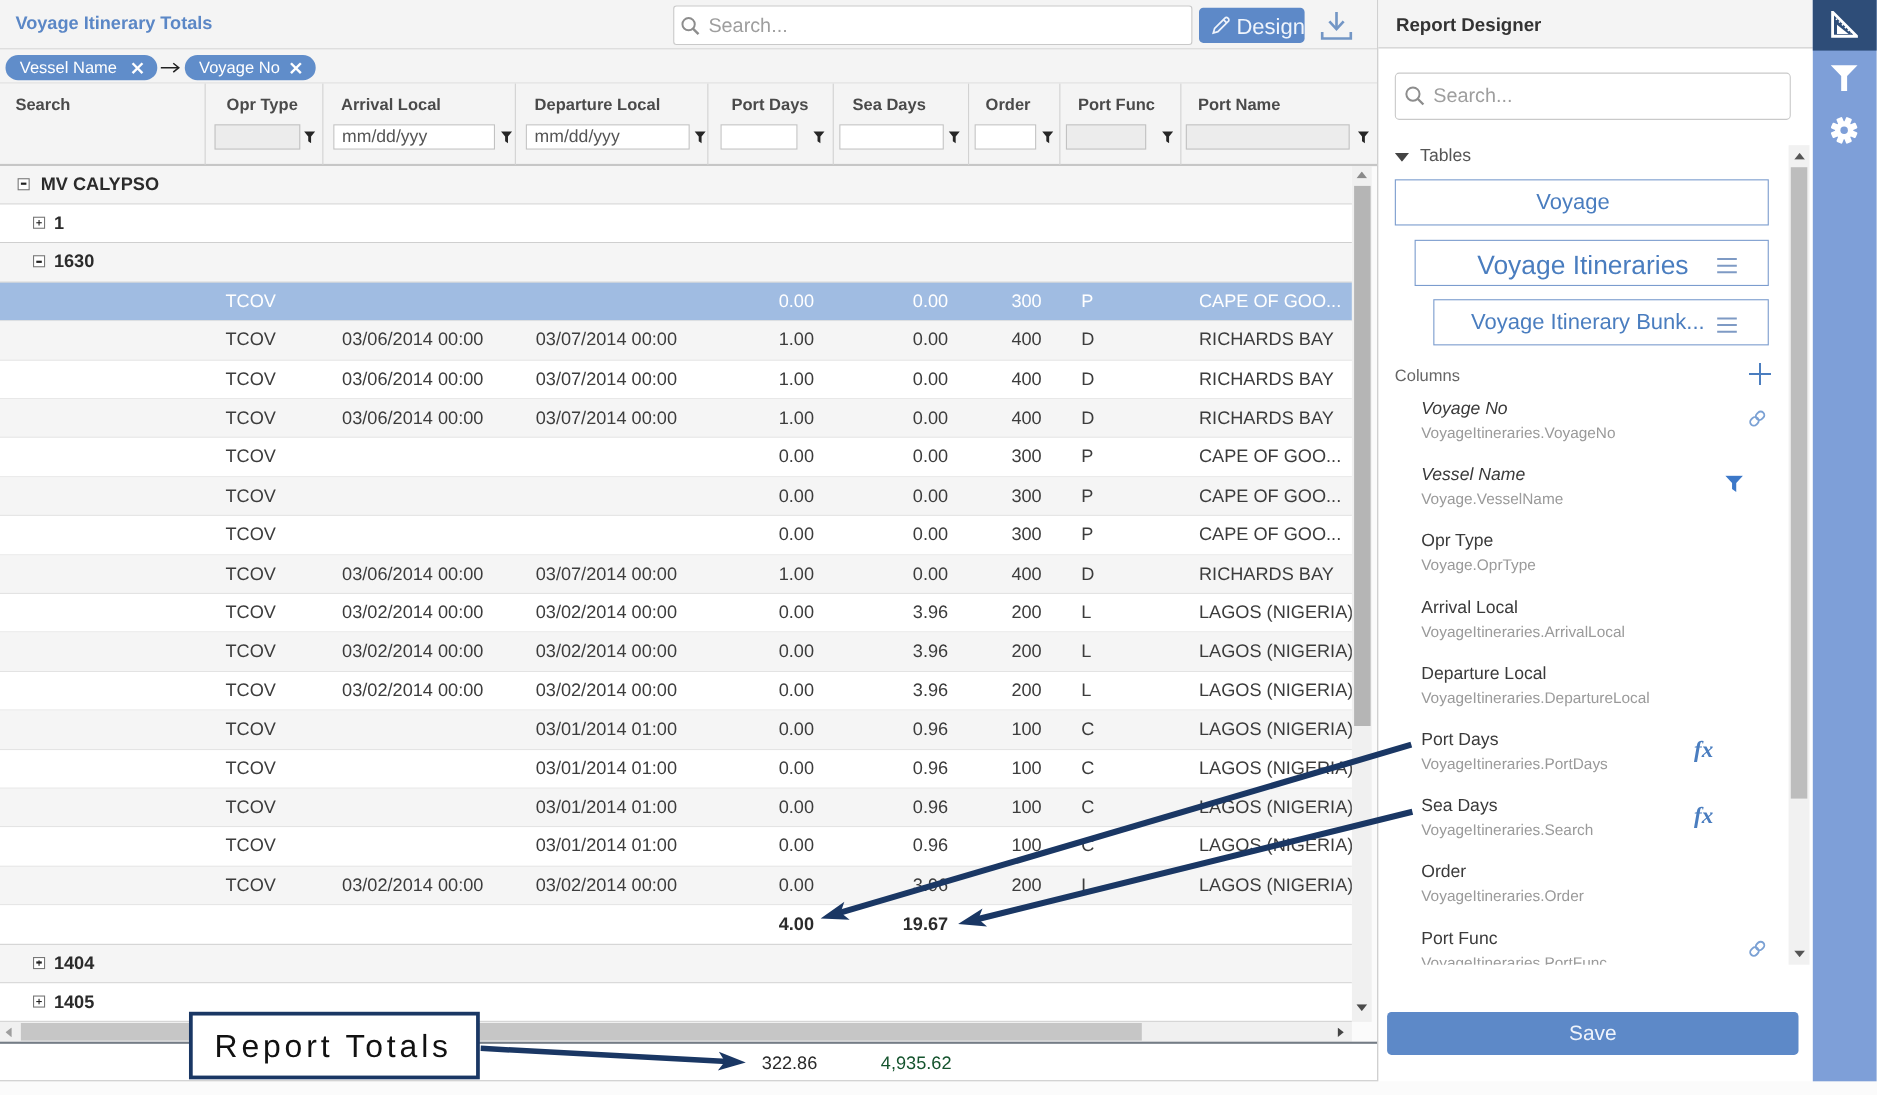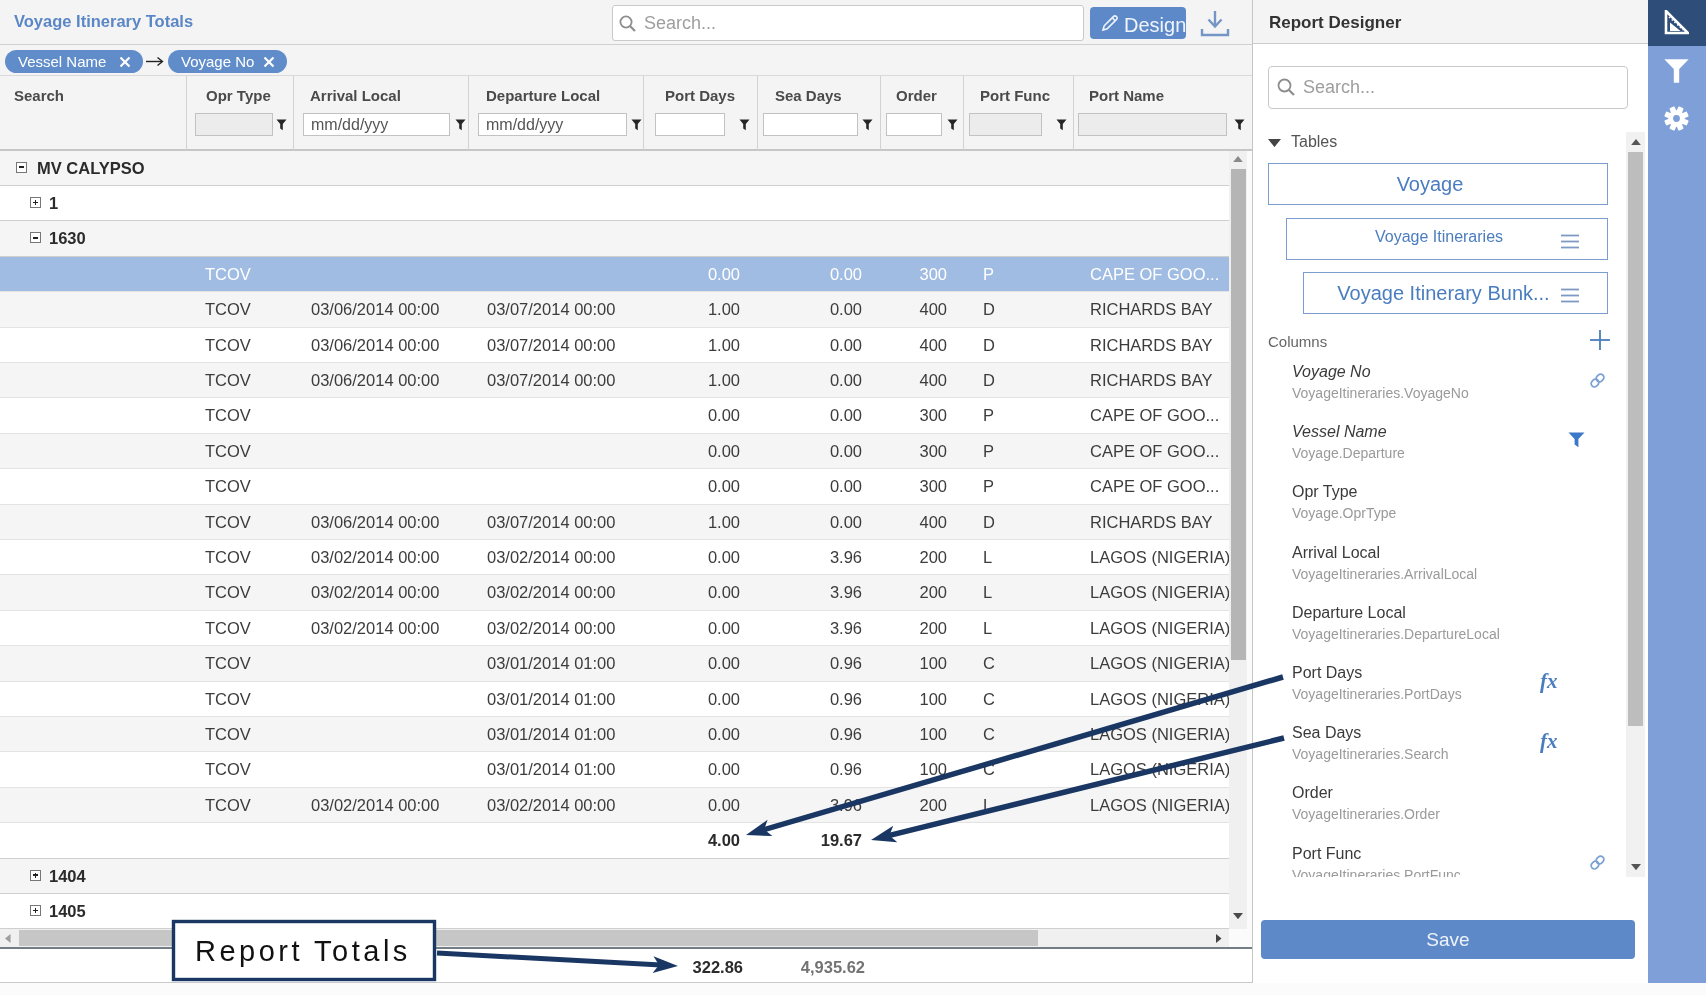--- a/index.html
+++ b/index.html
@@ -282,22 +282,22 @@
 <div class="abs" style="left:0;top:929px;width:1229px;height:18px;background:#f0f0f0"></div>
 <svg style="position:absolute;left:5.2px;top:933.5px" width="5.6" height="9.0" viewBox="0 0 5.6 9.0">
     <polygon points="5.58,0 5.58,9 0,4.5" fill="#9e9e9e"></polygon>
   </svg>
 <svg style="position:absolute;left:1216.2px;top:933.5px" width="5.6" height="9.0" viewBox="0 0 5.6 9.0">
     <polygon points="0,0 0,9 5.58,4.5" fill="#444"></polygon>
   </svg>
 <div class="abs" style="left:19px;top:930px;width:1019px;height:16px;background:#c6c6c6"></div>
 <div class="abs" style="left:0;top:947px;width:1252px;height:2px;background:#747c85"></div>
 <div class="abs" style="left:0;top:949px;width:1252px;height:34px;background:#fff;border-bottom:1px solid #c9c9c9"></div>
-<div class="cell" style="right:963px;top:958px;font-weight:bold;color:#2b2b2b">322.86</div>
-<div class="cell" style="right:841px;top:958px;font-weight:bold;color:#737373">4,935.62</div>
+<div class="cell" style="right:963px;top:958px;font-weight:normal;color:#2b2b2b">322.86</div>
+<div class="cell" style="right:841px;top:958px;font-weight:normal;color:#14532d">4,935.62</div>
 <div class="abs" style="left:1252px;top:0;width:396px;height:983px;background:#fff;border-left:1px solid #c5c5c5"></div>
 <div class="abs" style="left:1253px;top:0;width:395px;height:44px;background:#f4f4f4;border-bottom:1px solid #ccc"></div>
 <div class="abs" style="left:1269px;top:13px;font-size:17px;font-weight:bold;color:#333">Report Designer</div>
 <div class="abs" style="left:1268px;top:66px;width:360px;height:43px;background:#fff;border:1px solid #c9c9c9;border-radius:4px"></div>
 <svg class="abs" style="left:1276px;top:77px" width="20" height="20" viewBox="0 0 20 20">
     <circle cx="8.5" cy="8.5" r="6" fill="none" stroke="#8d8d8d" stroke-width="1.8"></circle>
     <line x1="13" y1="13" x2="18" y2="18" stroke="#8d8d8d" stroke-width="2.2"></line>
   </svg>
 <div class="abs" style="left:1303px;top:77px;font-size:18px;color:#9e9e9e">Search...</div>
 <svg style="position:absolute;left:1267.5px;top:139.0px" width="13.0" height="8.1" viewBox="0 0 13.0 8.1">
@@ -308,21 +308,21 @@
 <svg style="position:absolute;left:1630.5px;top:138.9px" width="10.0" height="6.2" viewBox="0 0 10.0 6.2">
     <polygon points="0,6.2 10,6.2 5.0,0" fill="#555"></polygon>
   </svg>
 <div class="abs" style="left:1628px;top:152px;width:15px;height:574px;background:#bdbdbd"></div>
 <svg style="position:absolute;left:1630.5px;top:863.9px" width="10.0" height="6.2" viewBox="0 0 10.0 6.2">
     <polygon points="0,0 10,0 5.0,6.2" fill="#555"></polygon>
   </svg>
 <div class="abs" style="left:1268px;top:163px;width:340px;height:42px;border:1px solid #7b9cce;background:#fff"></div>
 <div class="abs" style="left:1268px;top:173px;width:324px;text-align:center;font-size:20px;color:#4a7dbf">Voyage</div>
 <div class="abs" style="left:1286px;top:218px;width:322px;height:42px;border:1px solid #7b9cce;background:#fff"></div>
-<div class="abs" style="left:1286px;top:228px;width:306px;text-align:center;font-size:16px;color:#4a7dbf">Voyage Itineraries</div>
+<div class="abs" style="left:1286px;top:228px;width:306px;text-align:center;font-size:24px;color:#4a7dbf">Voyage Itineraries</div>
 <svg class="abs" style="left:1561px;top:234px" width="18" height="15" viewBox="0 0 18 15">
     <g stroke="#7e9ac4" stroke-width="1.8">
       <line x1="0" y1="1.5" x2="18" y2="1.5"></line>
       <line x1="0" y1="7.5" x2="18" y2="7.5"></line>
       <line x1="0" y1="13.5" x2="18" y2="13.5"></line>
     </g>
   </svg>
 <div class="abs" style="left:1303px;top:272px;width:305px;height:42px;border:1px solid #7b9cce;background:#fff"></div>
 <div class="abs" style="left:1303px;top:282px;width:281px;text-align:center;font-size:20px;color:#4a7dbf">Voyage Itinerary Bunk...</div>
 <svg class="abs" style="left:1561px;top:288px" width="18" height="15" viewBox="0 0 18 15">
@@ -342,21 +342,21 @@
 <div class="abs" style="left:1253px;top:353px;width:373px;height:524px;overflow:hidden">
 <div class="ttl" style="left:39px;top:10.0px;font-style:italic;">Voyage No</div>
 <div class="sub" style="left:39px;top:32.0px">VoyageItineraries.VoyageNo</div>
 <svg class="abs" style="left:336px;top:19.0px" width="17" height="17" viewBox="0 0 17 17">
       <g transform="rotate(45 8.5 8.5)" stroke="#7ba1d4" stroke-width="1.7" fill="none">
         <rect x="5.2" y="0.8" width="6.6" height="8.2" rx="3.3"></rect>
         <rect x="5.2" y="8" width="6.6" height="8.2" rx="3.3"></rect>
       </g>
     </svg>
 <div class="ttl" style="left:39px;top:70.2px;font-style:italic;">Vessel Name</div>
-<div class="sub" style="left:39px;top:92.2px">Voyage.Departure</div>
+<div class="sub" style="left:39px;top:92.2px">Voyage.VesselName</div>
 <svg class="abs" style="left:315px;top:79.2px" width="17" height="16" viewBox="0 0 17 16">
       <path d="M0.5 0.5 H16.5 L10.4 7 V15.2 L6.6 12.6 V7 Z" fill="#3c78c8"></path>
     </svg>
 <div class="ttl" style="left:39px;top:130.4px;">Opr Type</div>
 <div class="sub" style="left:39px;top:152.4px">Voyage.OprType</div>
 <div class="ttl" style="left:39px;top:190.6px;">Arrival Local</div>
 <div class="sub" style="left:39px;top:212.6px">VoyageItineraries.ArrivalLocal</div>
 <div class="ttl" style="left:39px;top:250.8px;">Departure Local</div>
 <div class="sub" style="left:39px;top:272.8px">VoyageItineraries.DepartureLocal</div>
 <div class="ttl" style="left:39px;top:311.0px;">Port Days</div>

